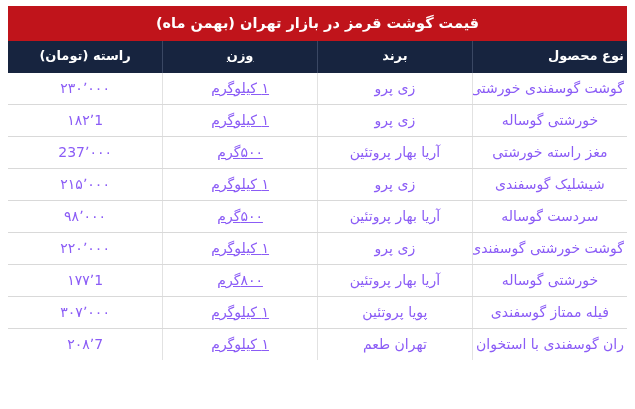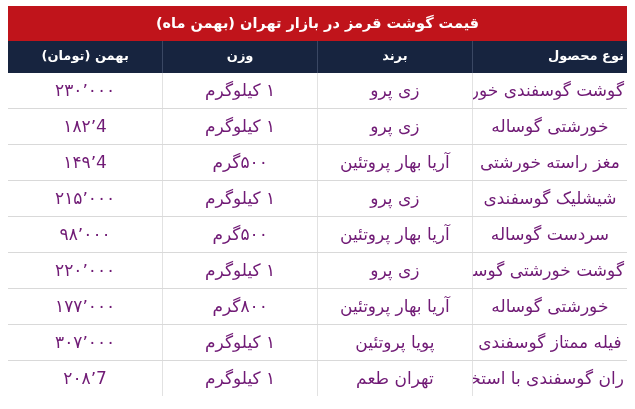--- a/index.html
+++ b/index.html
@@ -44,74 +44,74 @@
     padding: 8px 3px 9px 3px;
     border-right: 1px solid #3a4763;
     border-left: 1px solid #3a4763;
     line-height: 1.15;
   }
   thead.head-row th:first-child { border-right: none; text-align: right; }
   thead.head-row th:last-child { border-left: none; }
 
   tbody td {
     text-align: center;
-    font-size: 17px;
-    color: #701a75;
+    font-size: 14px;
+    color: #8b5cf6;
     padding: 7px 3px 8px 3px;
     border-bottom: 1px solid #d9d9d9;
     border-right: 1px solid #e2e2e2;
     border-left: 1px solid #e2e2e2;
     background: #ffffff;
     white-space: nowrap;
     overflow: hidden;
   }
   tbody td:first-child { border-right: none; }
   tbody td:last-child { border-left: none; }
   tbody tr:last-child td { border-bottom: none; }
   .col-product { width: 258px; }
   .col-brand   { width: 125px; }
-  .col-weight  { width: 118px; }
+  .col-weight  { width: 118px; text-decoration: underline; }
   .col-price   { width: 118px; }
 </style>
 </head>
 <body>
 
 <div class="wrap">
   <table class="price-table">
     <thead>
       <tr class="title-bar">
         <td colspan="4">قیمت گوشت قرمز در بازار تهران (بهمن ماه)</td>
       </tr>
     </thead>
     <thead class="head-row">
       <tr>
         <th class="col-product">نوع محصول</th>
         <th class="col-brand">برند</th>
         <th class="col-weight">وزن</th>
-        <th class="col-price">بهمن (تومان)</th>
+        <th class="col-price">راسته (تومان)</th>
       </tr>
     </thead>
     <tbody>
       <tr>
         <td class="col-product">گوشت گوسفندی خورشتی ممتاز</td>
         <td class="col-brand">زی پرو</td>
         <td class="col-weight">۱ کیلوگرم</td>
         <td class="col-price">۲۳۰٬۰۰۰</td>
       </tr>
       <tr>
         <td class="col-product">خورشتی گوساله</td>
         <td class="col-brand">زی پرو</td>
         <td class="col-weight">۱ کیلوگرم</td>
-        <td class="col-price">۱۸۲٬4</td>
+        <td class="col-price">۱۸۲٬1</td>
       </tr>
       <tr>
         <td class="col-product">مغز راسته خورشتی</td>
         <td class="col-brand">آریا بهار پروتئین</td>
         <td class="col-weight">۵۰۰گرم</td>
-        <td class="col-price">۱۴۹٬4</td>
+        <td class="col-price">237٬۰۰۰</td>
       </tr>
       <tr>
         <td class="col-product">شیشلیک گوسفندی</td>
         <td class="col-brand">زی پرو</td>
         <td class="col-weight">۱ کیلوگرم</td>
         <td class="col-price">۲۱۵٬۰۰۰</td>
       </tr>
       <tr>
         <td class="col-product">سردست گوساله</td>
         <td class="col-brand">آریا بهار پروتئین</td>
@@ -121,21 +121,21 @@
       <tr>
         <td class="col-product">گوشت خورشتی گوسفندی</td>
         <td class="col-brand">زی پرو</td>
         <td class="col-weight">۱ کیلوگرم</td>
         <td class="col-price">۲۲۰٬۰۰۰</td>
       </tr>
       <tr>
         <td class="col-product">خورشتی گوساله</td>
         <td class="col-brand">آریا بهار پروتئین</td>
         <td class="col-weight">۸۰۰گرم</td>
-        <td class="col-price">۱۷۷٬۰۰۰</td>
+        <td class="col-price">۱۷۷٬1</td>
       </tr>
       <tr>
         <td class="col-product">فیله ممتاز گوسفندی</td>
         <td class="col-brand">پویا پروتئین</td>
         <td class="col-weight">۱ کیلوگرم</td>
         <td class="col-price">۳۰۷٬۰۰۰</td>
       </tr>
       <tr>
         <td class="col-product">ران گوسفندی با استخوان ممتاز</td>
         <td class="col-brand">تهران طعم</td>

